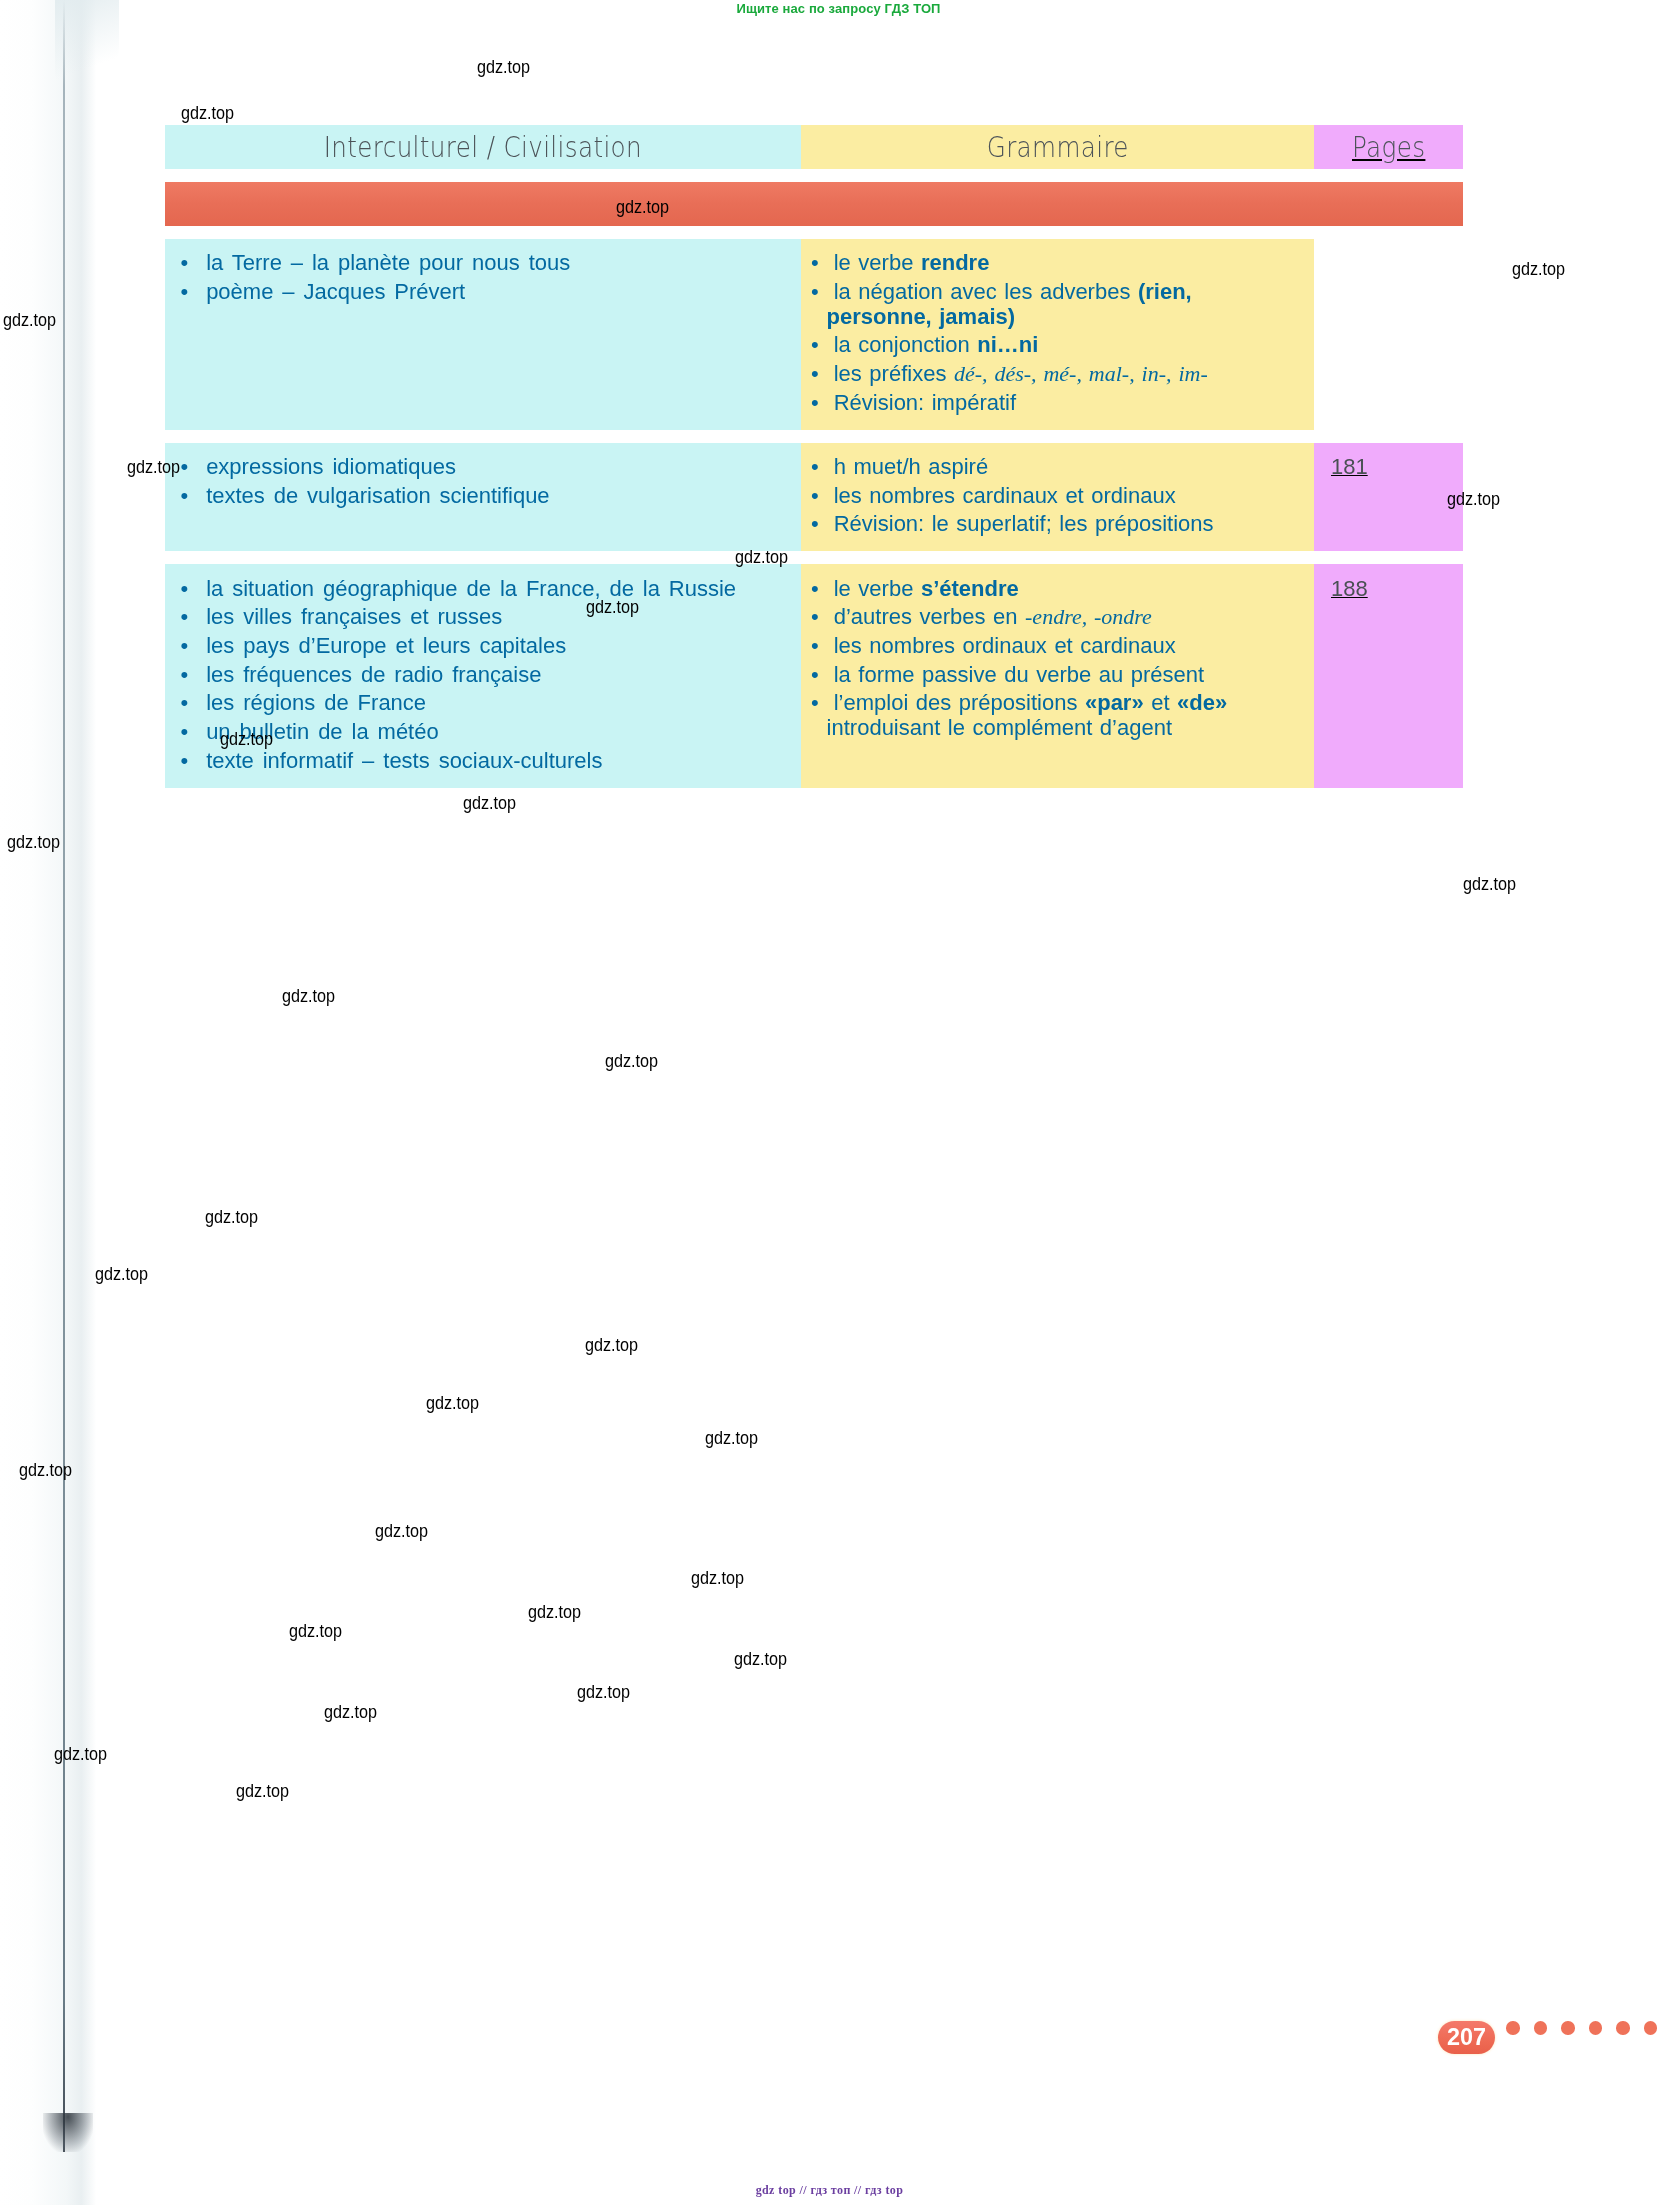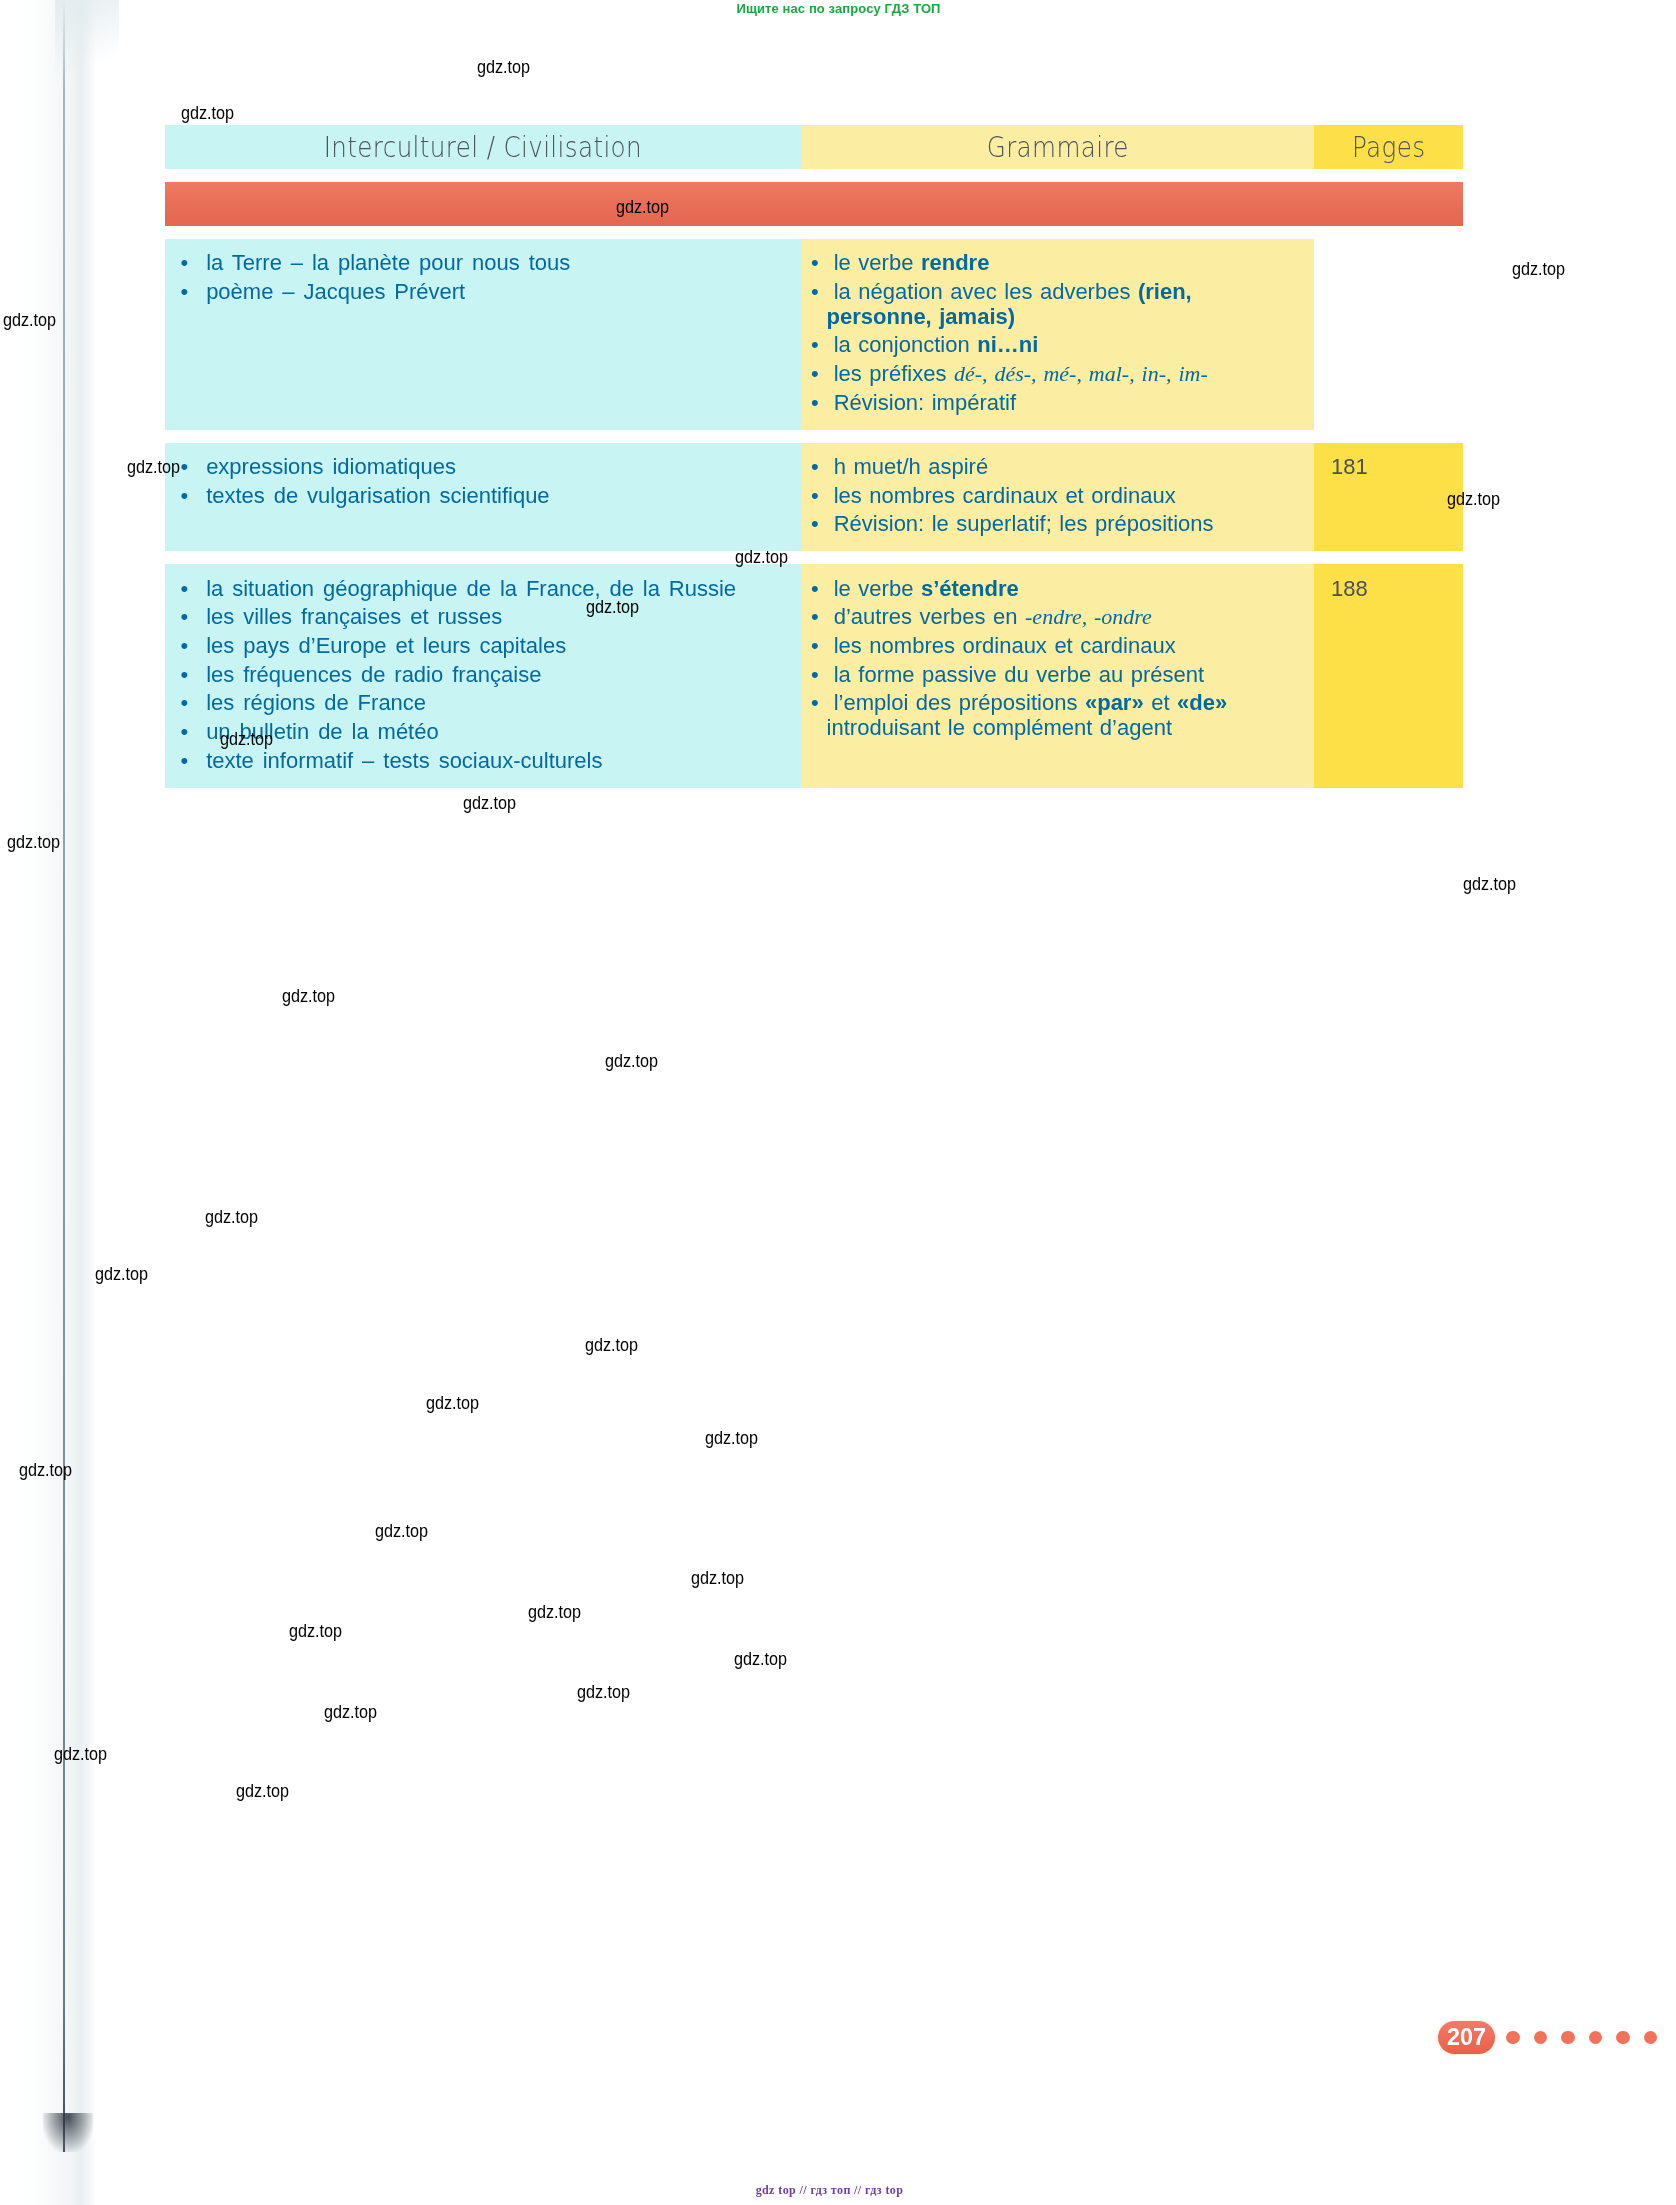--- a/index.html
+++ b/index.html
@@ -42,21 +42,21 @@
     color:#6b3fa0;font-size:12px;font-weight:bold;letter-spacing:0.4px;
     font-family:"Liberation Serif", serif;
   }
 
   
   .tbl{position:absolute;left:165px;top:125px;width:1298px;}
   .row{display:flex;align-items:stretch;}
   .gap{height:12.8px;}
   .c-inter{width:636px;background:#c9f4f4;box-sizing:border-box;}
   .c-gram{width:513px;background:#fbeda2;box-sizing:border-box;}
-  .c-pages{width:149px;background:#fde047;box-sizing:border-box;}
+  .c-pages{width:149px;background:#f0abfc;box-sizing:border-box;text-decoration:underline;}
 
   .head .c-inter,.head .c-gram,.head .c-pages{
     height:44px;display:flex;align-items:center;justify-content:center;
   }
   .head-txt{
     font-family:"DejaVu Sans", sans-serif;
     font-size:28px;color:#4c5358;font-weight:300;
     transform:scaleX(.88);letter-spacing:0.4px;white-space:nowrap;
   }
 
@@ -77,21 +77,21 @@
     font-family:"Liberation Sans", sans-serif;
   }
   ul.lst li:before{content:"\2022\00a0\00a0";}
   .c-inter ul.lst li{word-spacing:2.8px;}
   .c-gram  ul.lst li{word-spacing:1.4px;}
   .pgnum{font-size:22px;color:#4a5054;font-family:"Liberation Sans", sans-serif;}
   b{font-weight:bold;}
   .ser{font-family:"Liberation Serif", serif;font-style:italic;}
 
   
-  .pill-wrap{position:absolute;left:1438px;top:2021px;display:flex;align-items:center;}
+  .pill-wrap{position:absolute;left:1438px;top:2021px;display:flex;align-items:flex-start;}
   .pill{
     width:57px;height:33px;border-radius:17px;
     background:linear-gradient(to bottom,#f4796a 0%,#ee6a54 60%,#e9604a 100%);
     color:#ffffff;font-size:23.4px;font-weight:bold;
     display:flex;align-items:center;justify-content:center;
     font-family:"Liberation Sans", sans-serif;
     box-shadow:0 0 2.8px rgba(255,225,170,.9);
   }
   .dots{display:flex;align-items:center;margin-left:11.4px;}
   .dot{width:13.5px;height:13.5px;border-radius:50%;background:#ef7259;margin-right:14px;}

